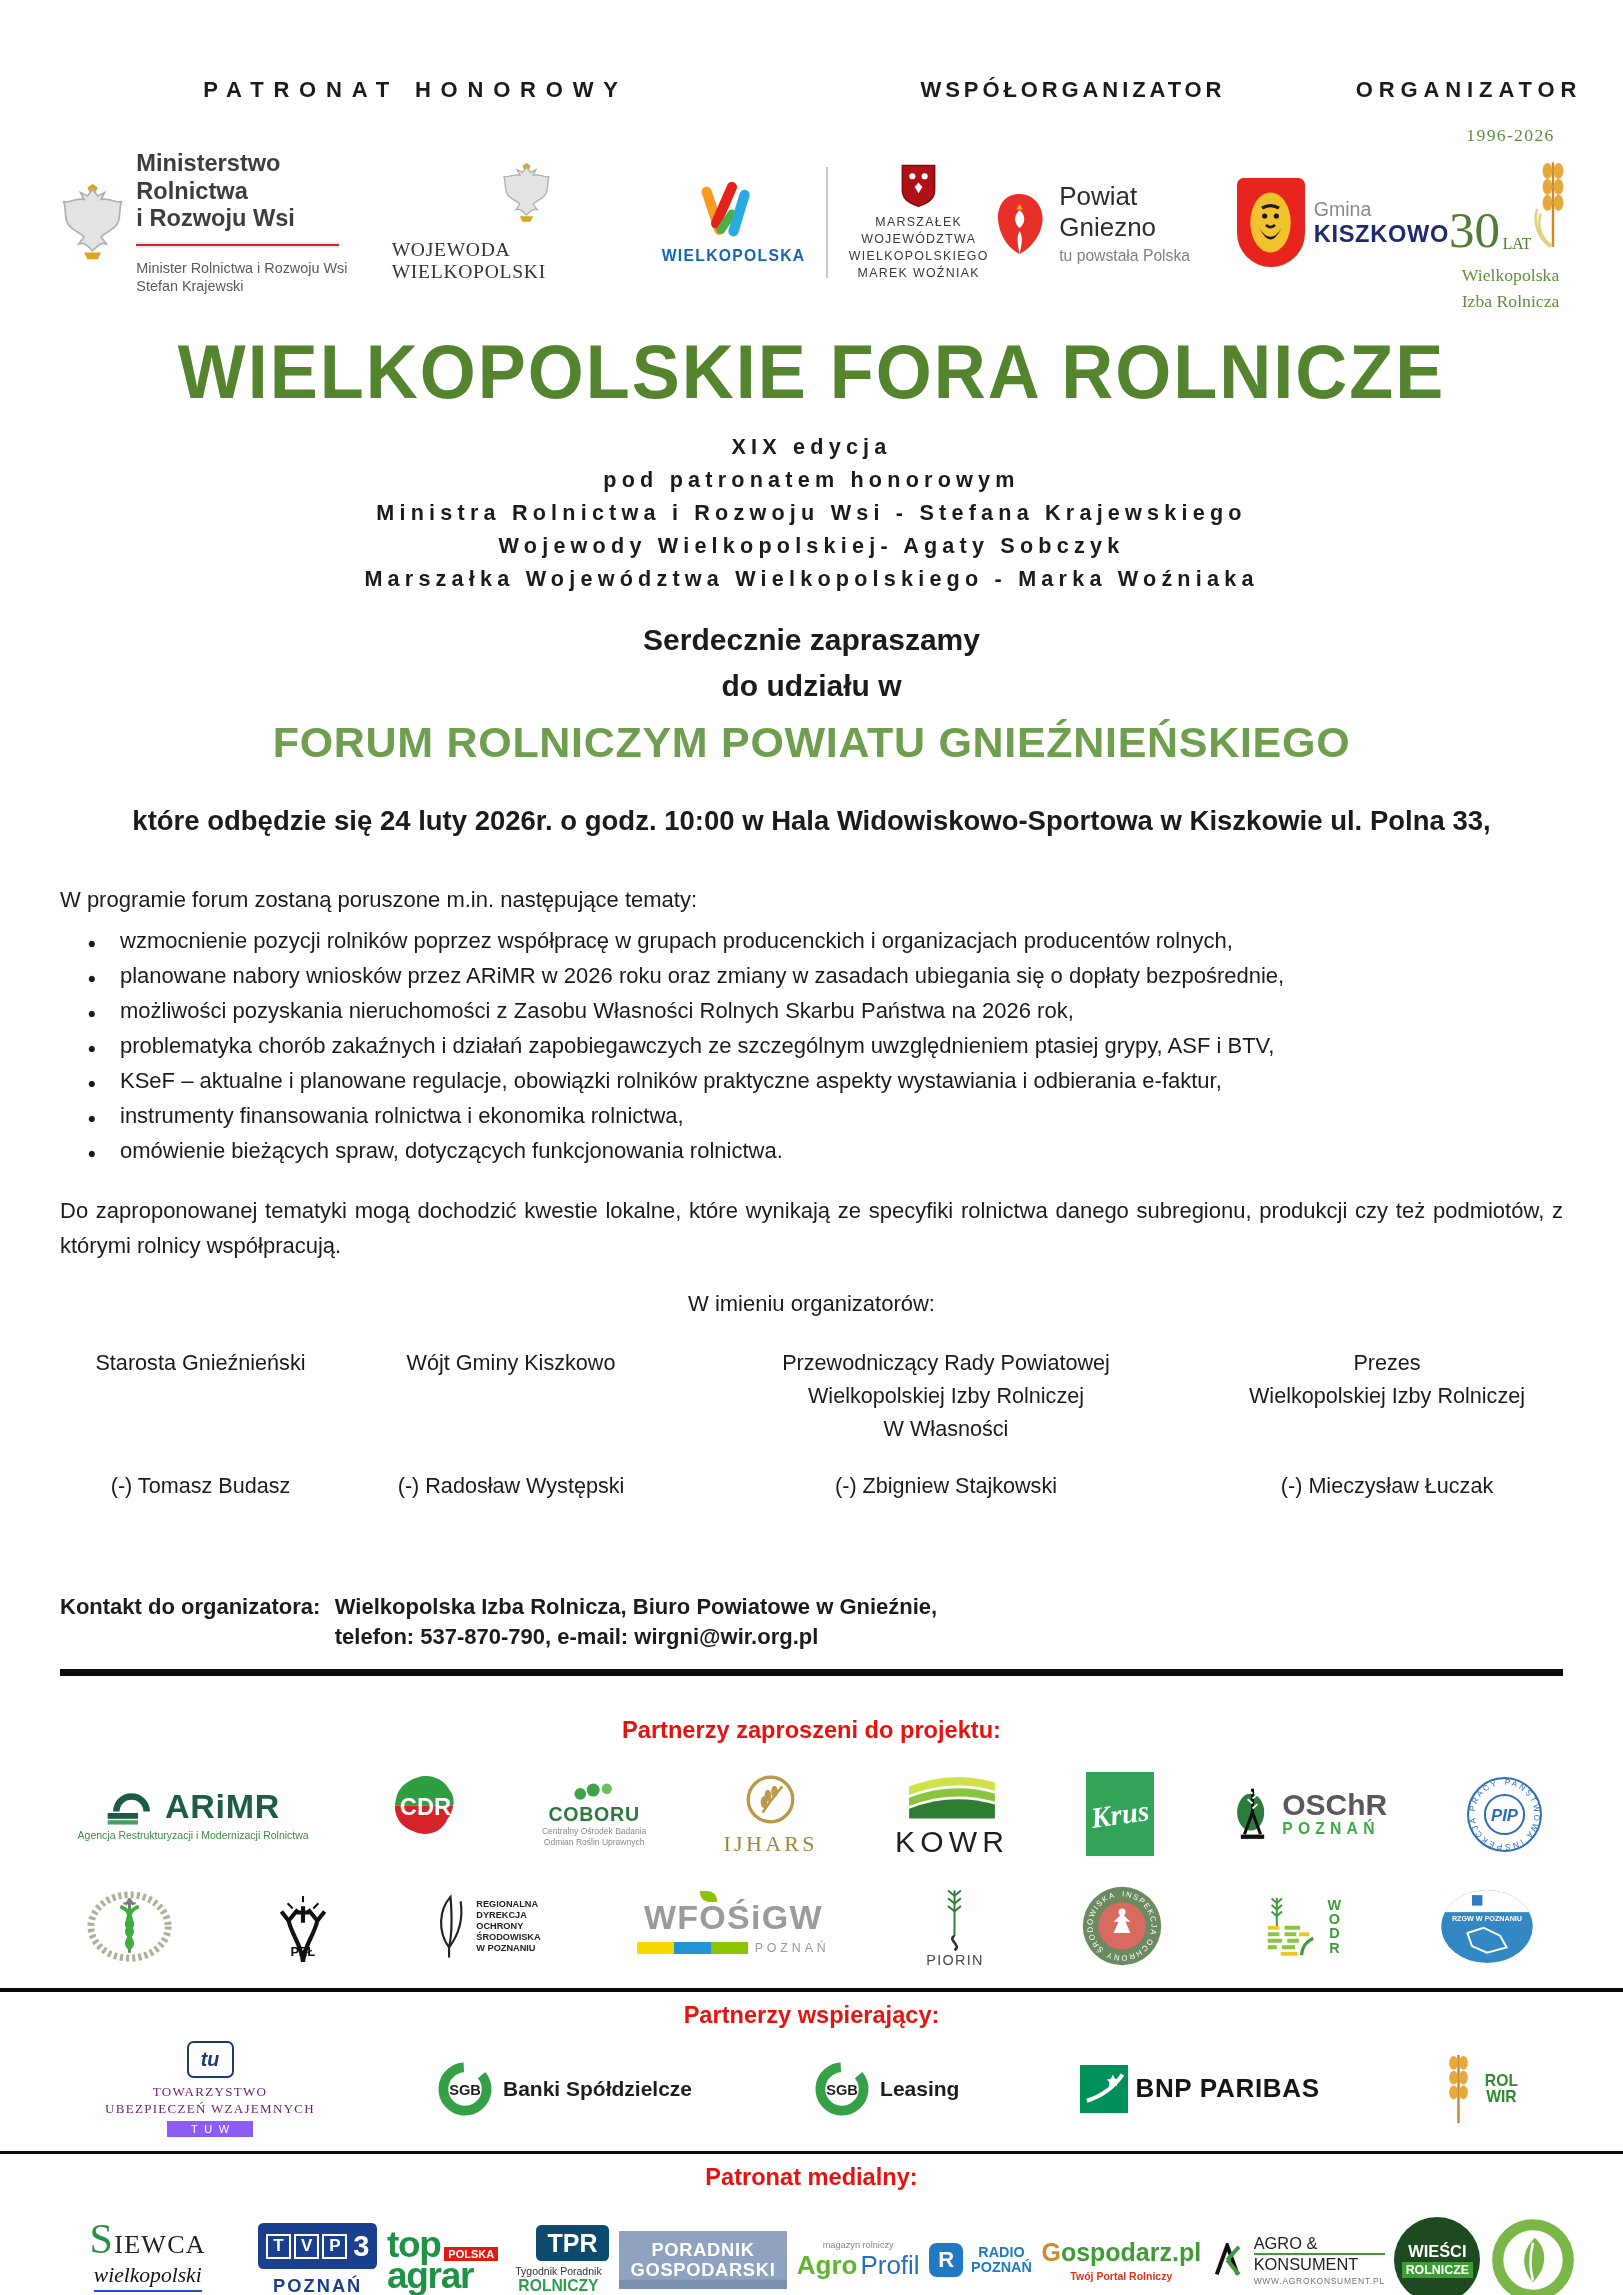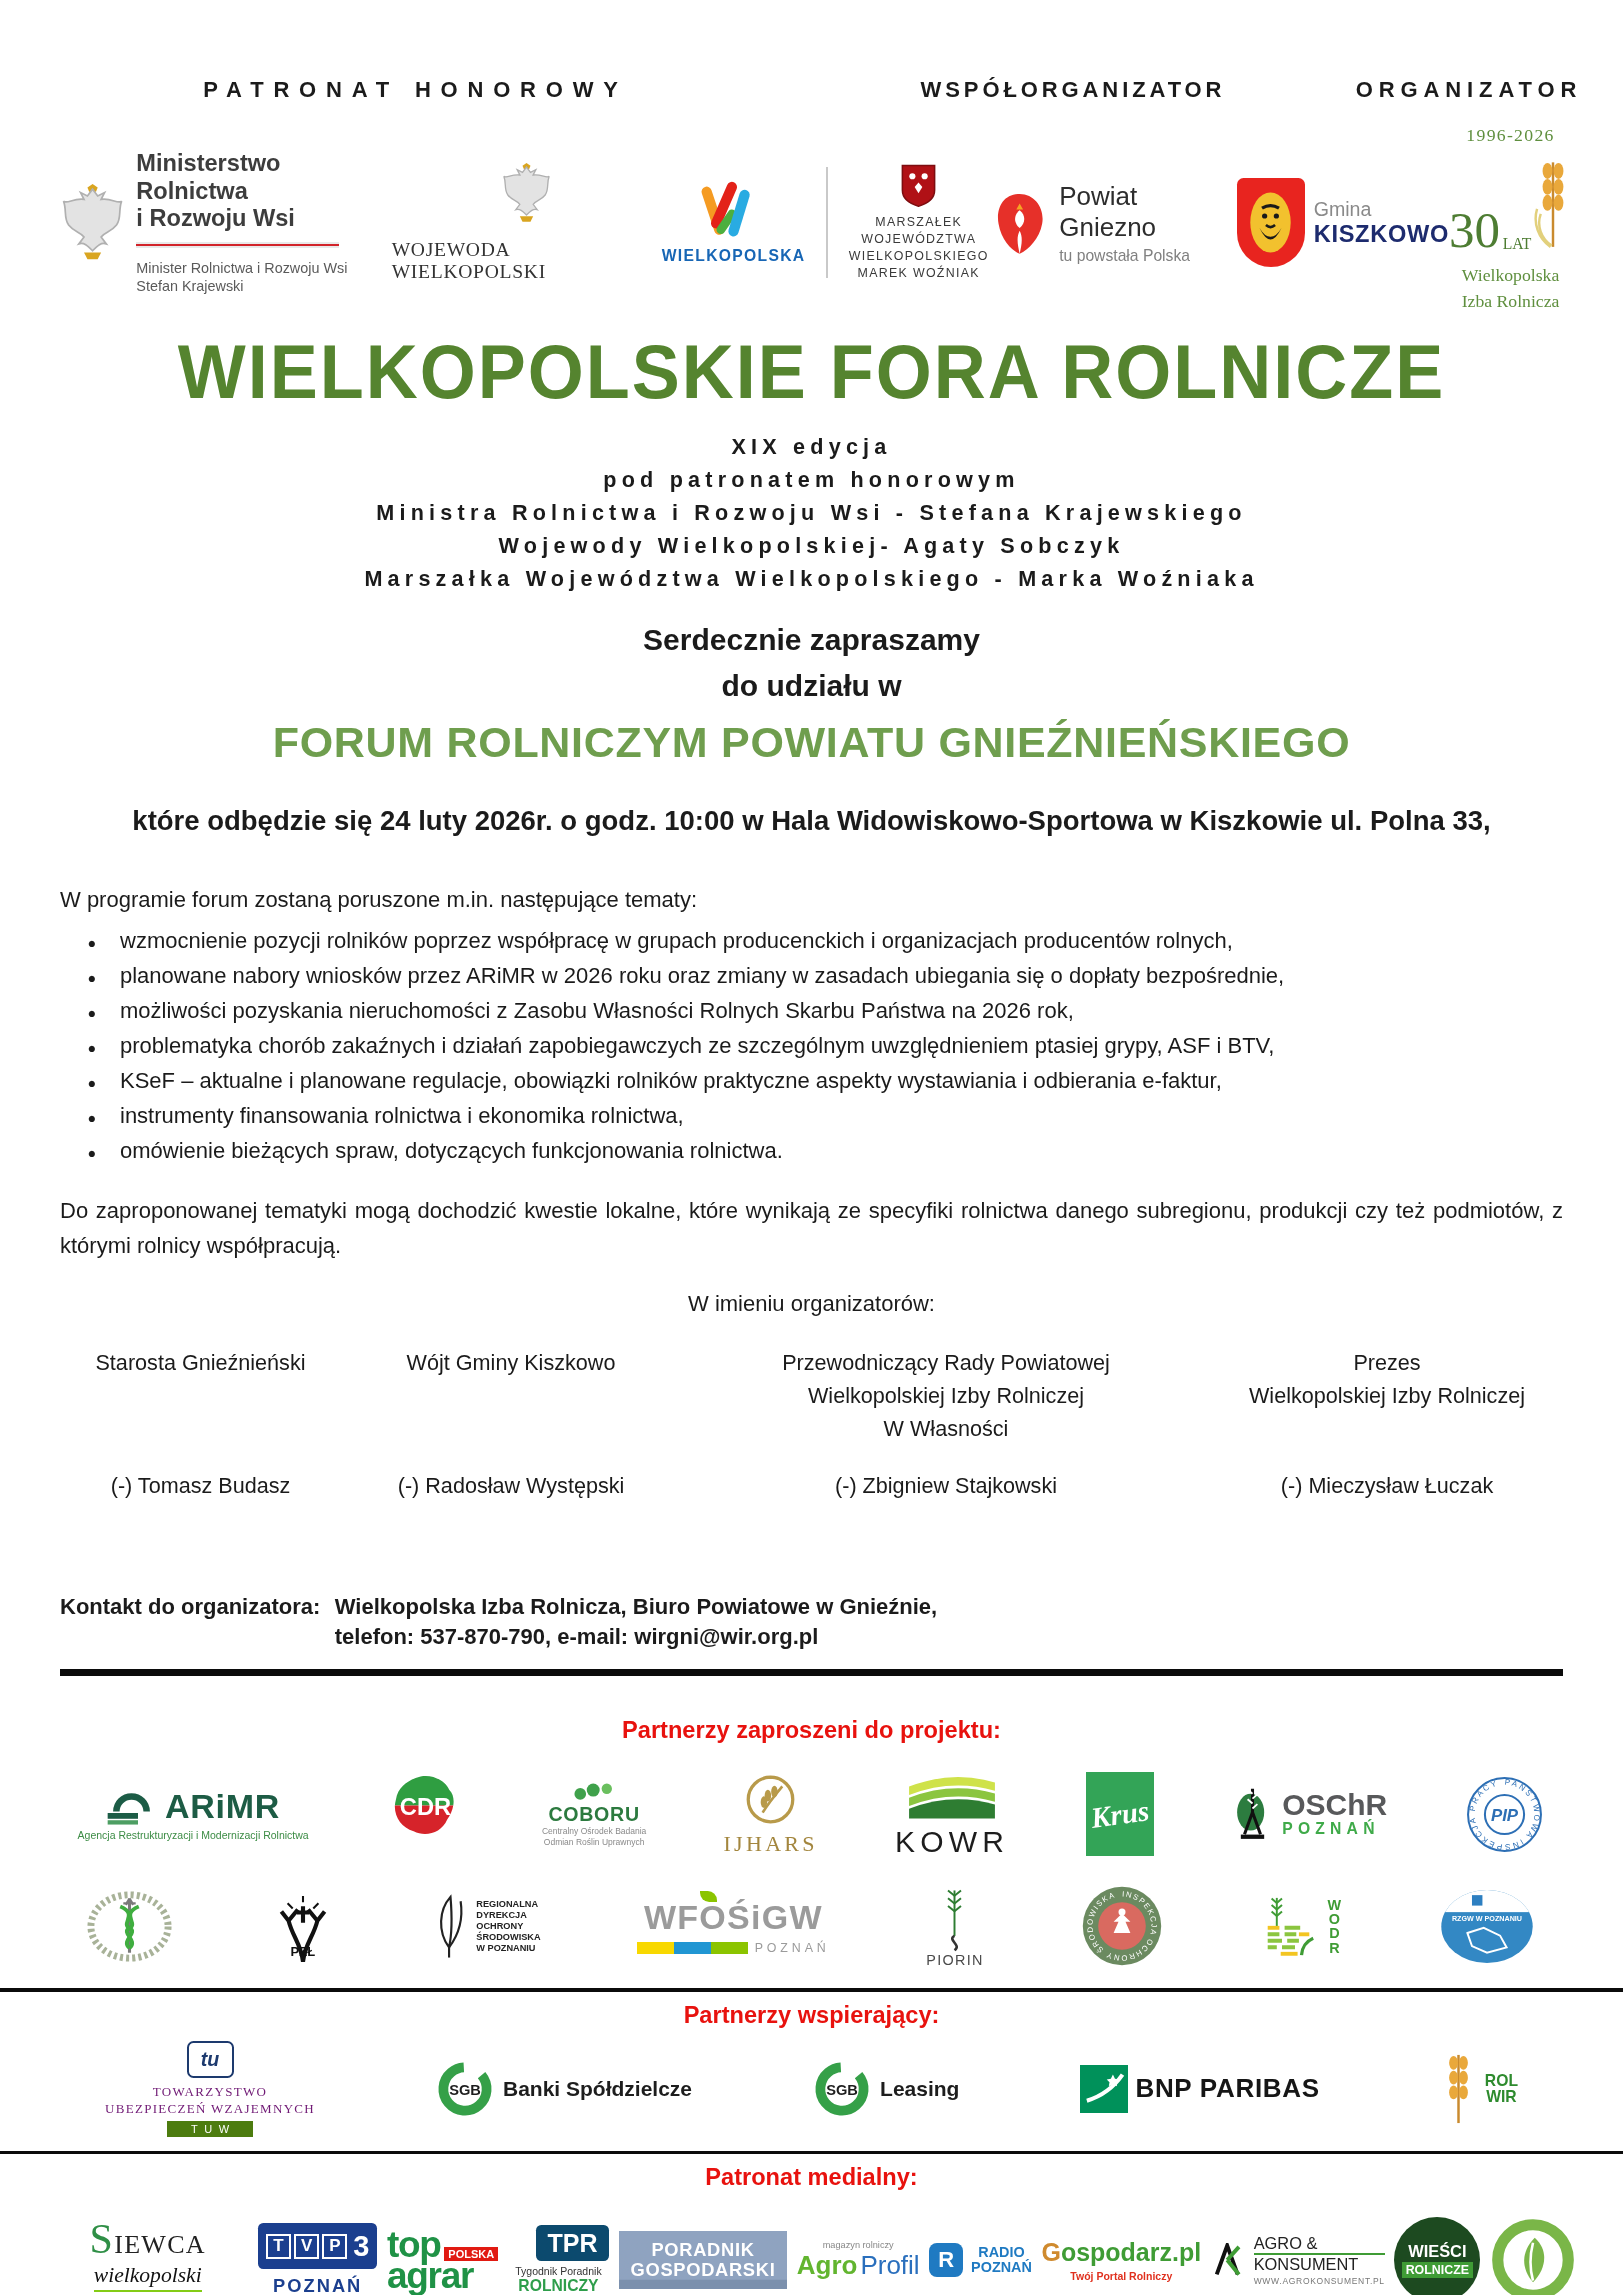--- a/index.html
+++ b/index.html
@@ -91,29 +91,29 @@
   .wfo-leaf { position:absolute; top:-6.5px; left:56px; width:17px; height:10.5px; background:#8bc400; border-radius:0 9.2px 0 9.2px; }
   .wfo-bar { display:flex; align-items:center; gap:0; margin-top:3.9px; }
   .wfo-bar i { width:37px; height:11.8px; display:block; }
   .wfo-city { font-size:12.4px; color:#9b9b9b; letter-spacing:3.9px; margin-left:6.5px; }
   .piorin-t { font-size:14.4px; color:#4a4a4a; letter-spacing:1.3px; margin-top:-5.2px; }
   .wodr-letters { display:flex; flex-direction:column; font-size:14.4px; font-weight:bold; color:#3f9c35; line-height:14.4px; margin-left:3.9px; }
   
   .slogo-row { display:flex; justify-content:space-between; align-items:center; padding:0 105px; margin-top:10.5px; height:98px; }
   .tuw-box { width:47px; height:37px; border:2.6px solid #1d3a6e; border-radius:6.5px; color:#1d3a6e; font-size:19.6px; font-weight:bold; font-style:italic; display:flex; align-items:center; justify-content:center; }
   .tuw-l { font-family:"Liberation Serif", serif; font-size:13px; color:#701a75; letter-spacing:1.3px; line-height:17px; margin-top:5.2px; }
-  .tuw-band { background:#4d7c0f; color:#fff; font-size:11px; letter-spacing:6.5px; padding:2px 17px 2px 23.6px; margin-top:3.9px;text-align:center; }
+  .tuw-band { background:#8b5cf6; color:#fff; font-size:11px; letter-spacing:6.5px; padding:2px 17px 2px 23.6px; margin-top:3.9px;text-align:center; }
   .sgb-label { font-size:21px; font-weight:bold; color:#1d1d1d; }
   .bnp-label { font-size:26px; font-weight:bold; color:#161616; letter-spacing:0.7px; }
   .rolwir-t { font-size:15.7px; font-weight:800; color:#2e8b2e; line-height:15.7px; }
   
   .mlogo-row { display:flex; justify-content:space-between; align-items:center; padding:0 47px; margin-top:19.6px; height:98px; }
   .siewca-t { font-family:"Liberation Serif", serif; font-size:26px; color:#222; letter-spacing:1.3px; }
   .siewca-t::first-letter { font-size:42px; color:#2f8f46; }
-  .siewca-s { font-family:"Liberation Serif", serif; font-style:italic; font-size:21.6px; color:#111; border-bottom:2px solid #84cc16; padding-bottom:2.6px; }
+  .siewca-s { font-family:"Liberation Serif", serif; font-style:italic; font-size:21.6px; color:#111; border-bottom:2px solid #1d4ed8; padding-bottom:2.6px; }
   .siewca-c { font-size:7.9px; color:#555; margin-top:3.9px; letter-spacing:0.7px; }
   .tvp-box { background:#1b3f8f; border-radius:5.2px; display:flex; align-items:center; gap:3.3px; padding:6.5px 7.9px; }
   .tvp-l { border:2px solid #fff; color:#fff; font-weight:bold; font-size:17px; width:25px; height:25px; display:flex; align-items:center; justify-content:center; }
   .tvp-3 { color:#fff; font-weight:bold; font-size:29px; margin-left:2.6px; }
   .tvp-city { color:#1b3f8f; font-weight:bold; font-size:18.3px; letter-spacing:2px; margin-top:5.2px; }
   .ta-w { font-size:37px; font-weight:800; color:#1f9246; line-height:31px; letter-spacing:-1.3px; }
   .ta-badge { background:#e11a12; color:#fff; font-size:11px; font-weight:bold; padding:1.3px 3.9px; margin-left:3.9px; vertical-align:middle; }
   .tpr-box { background:#0c4a6e; border-radius:5.2px; color:#fff; font-size:25px; font-weight:bold; padding:3.9px 11.8px;margin-left:28px; }
   .tpr-s1 { font-size:10.5px; color:#333; margin-top:3.9px; }
   .tpr-s2 { font-size:15.7px; font-weight:bold; color:#2e9e4b; }

